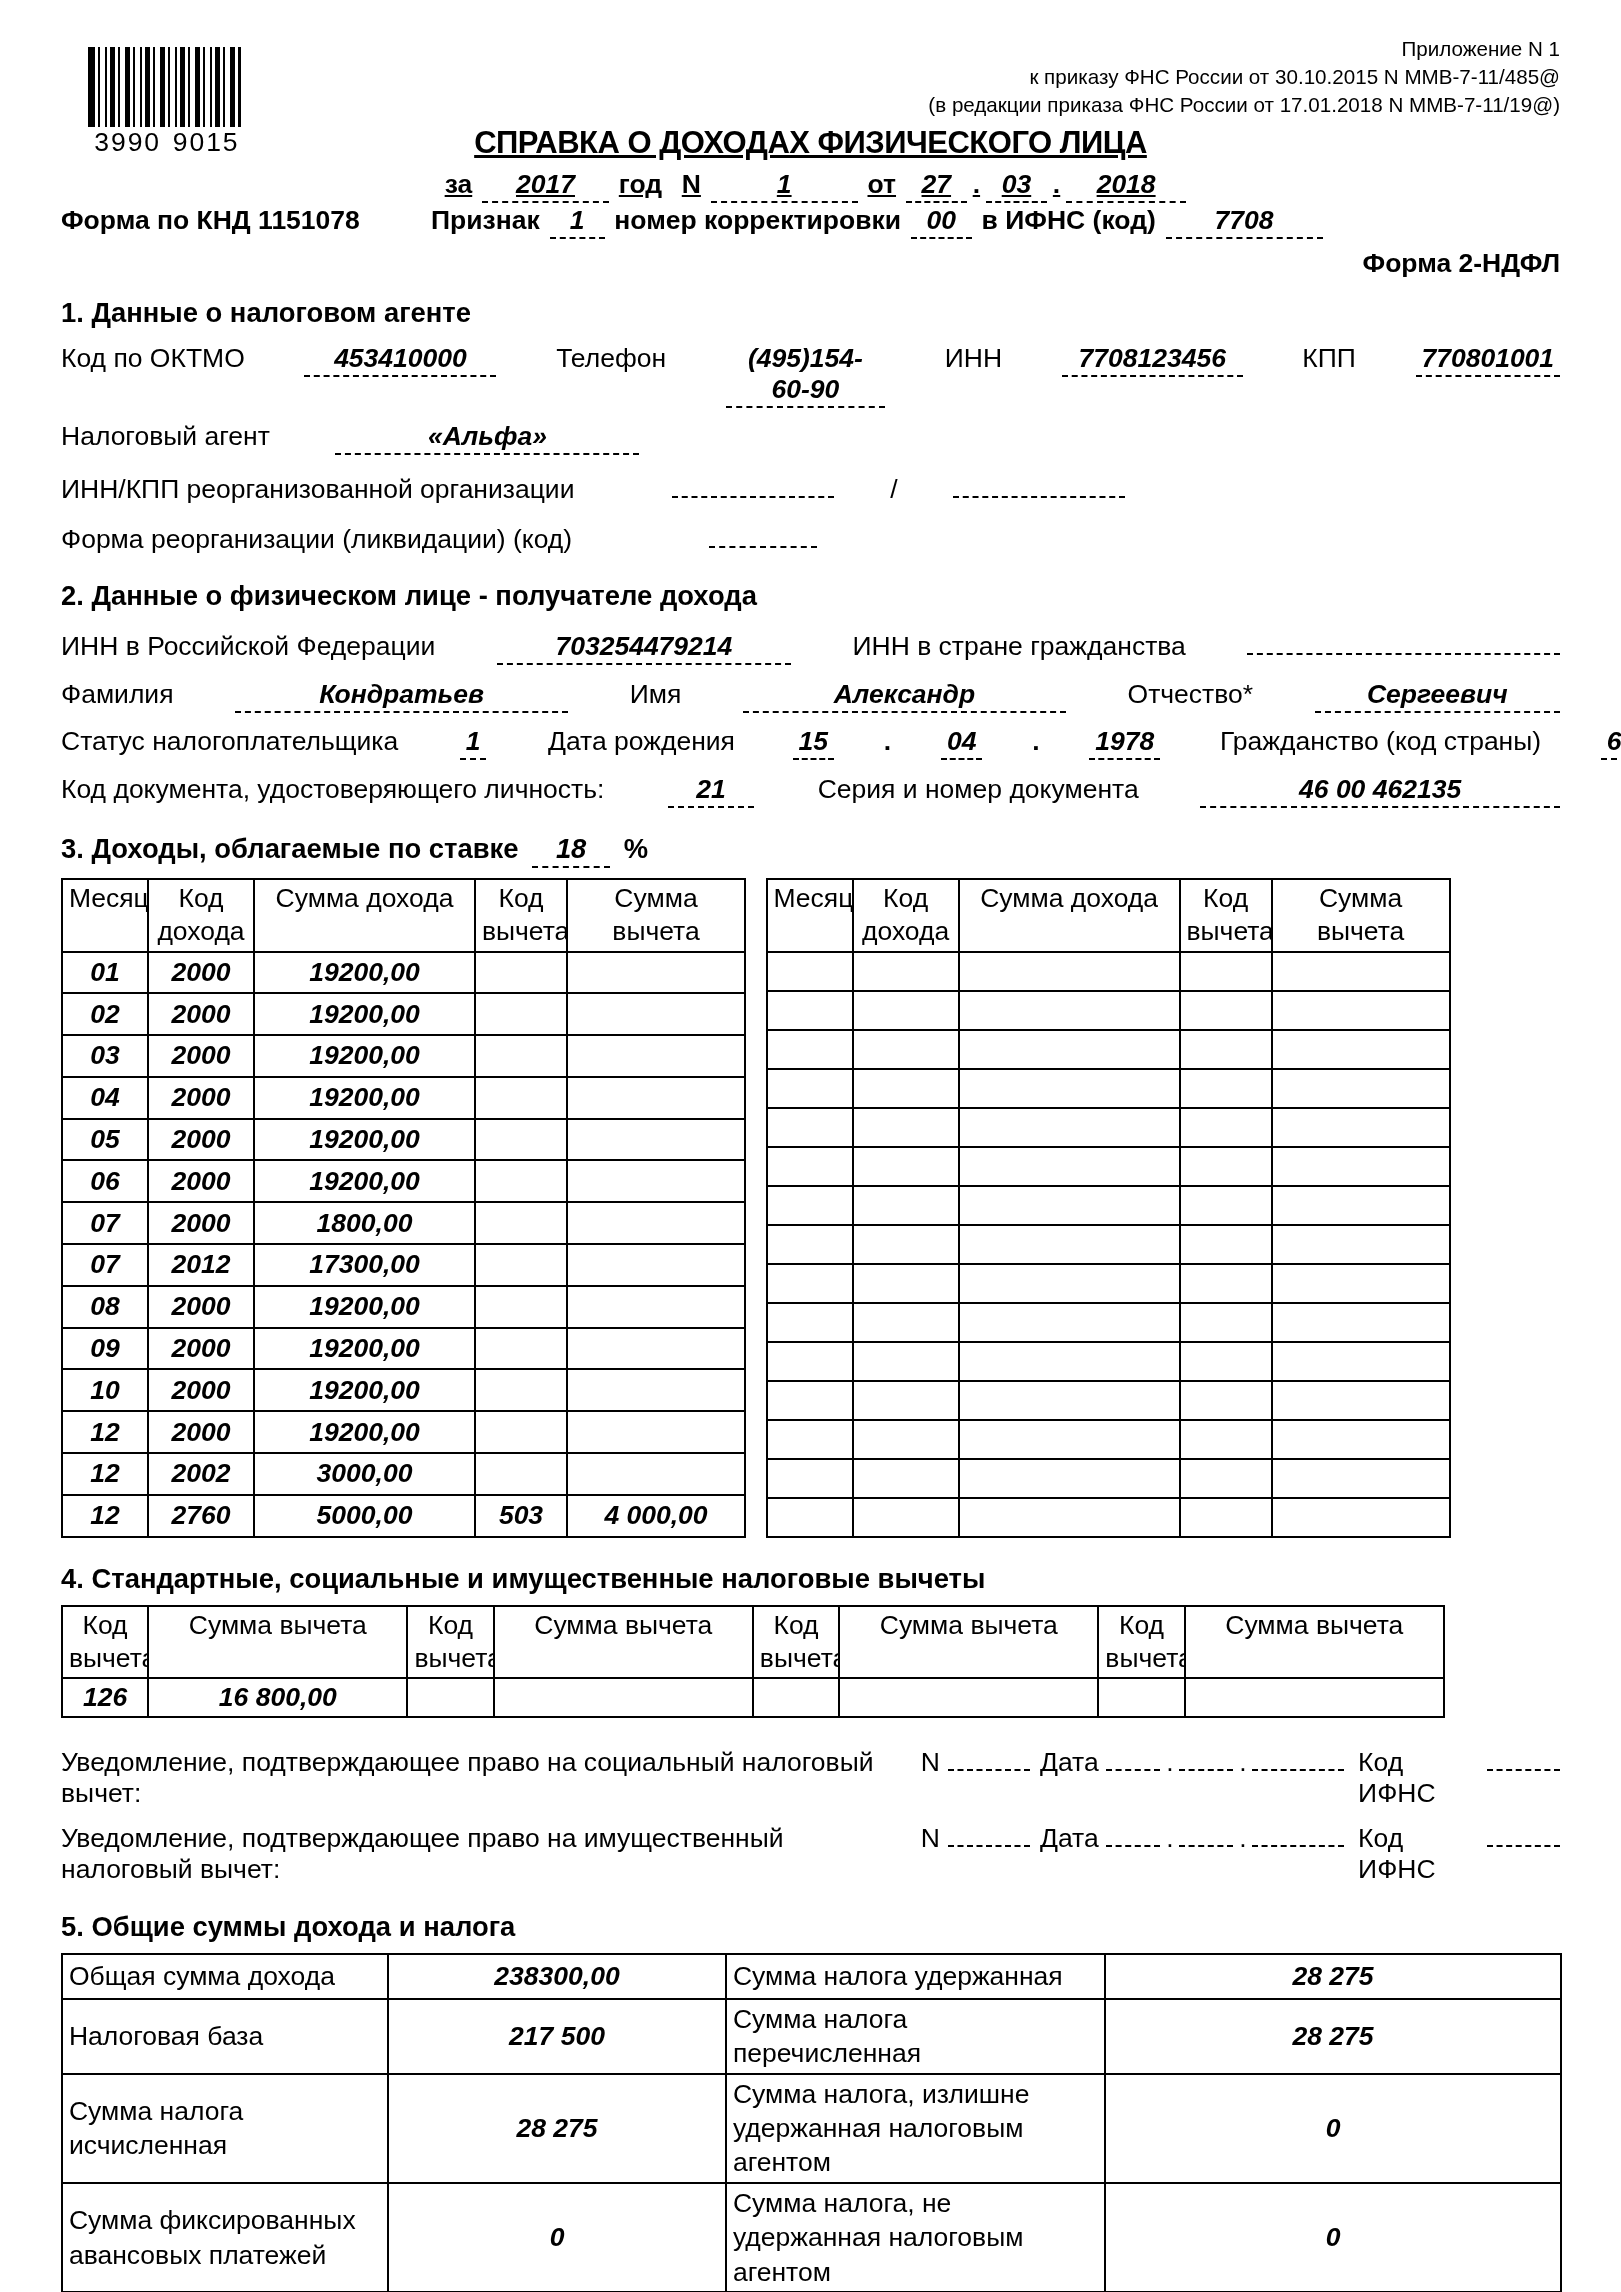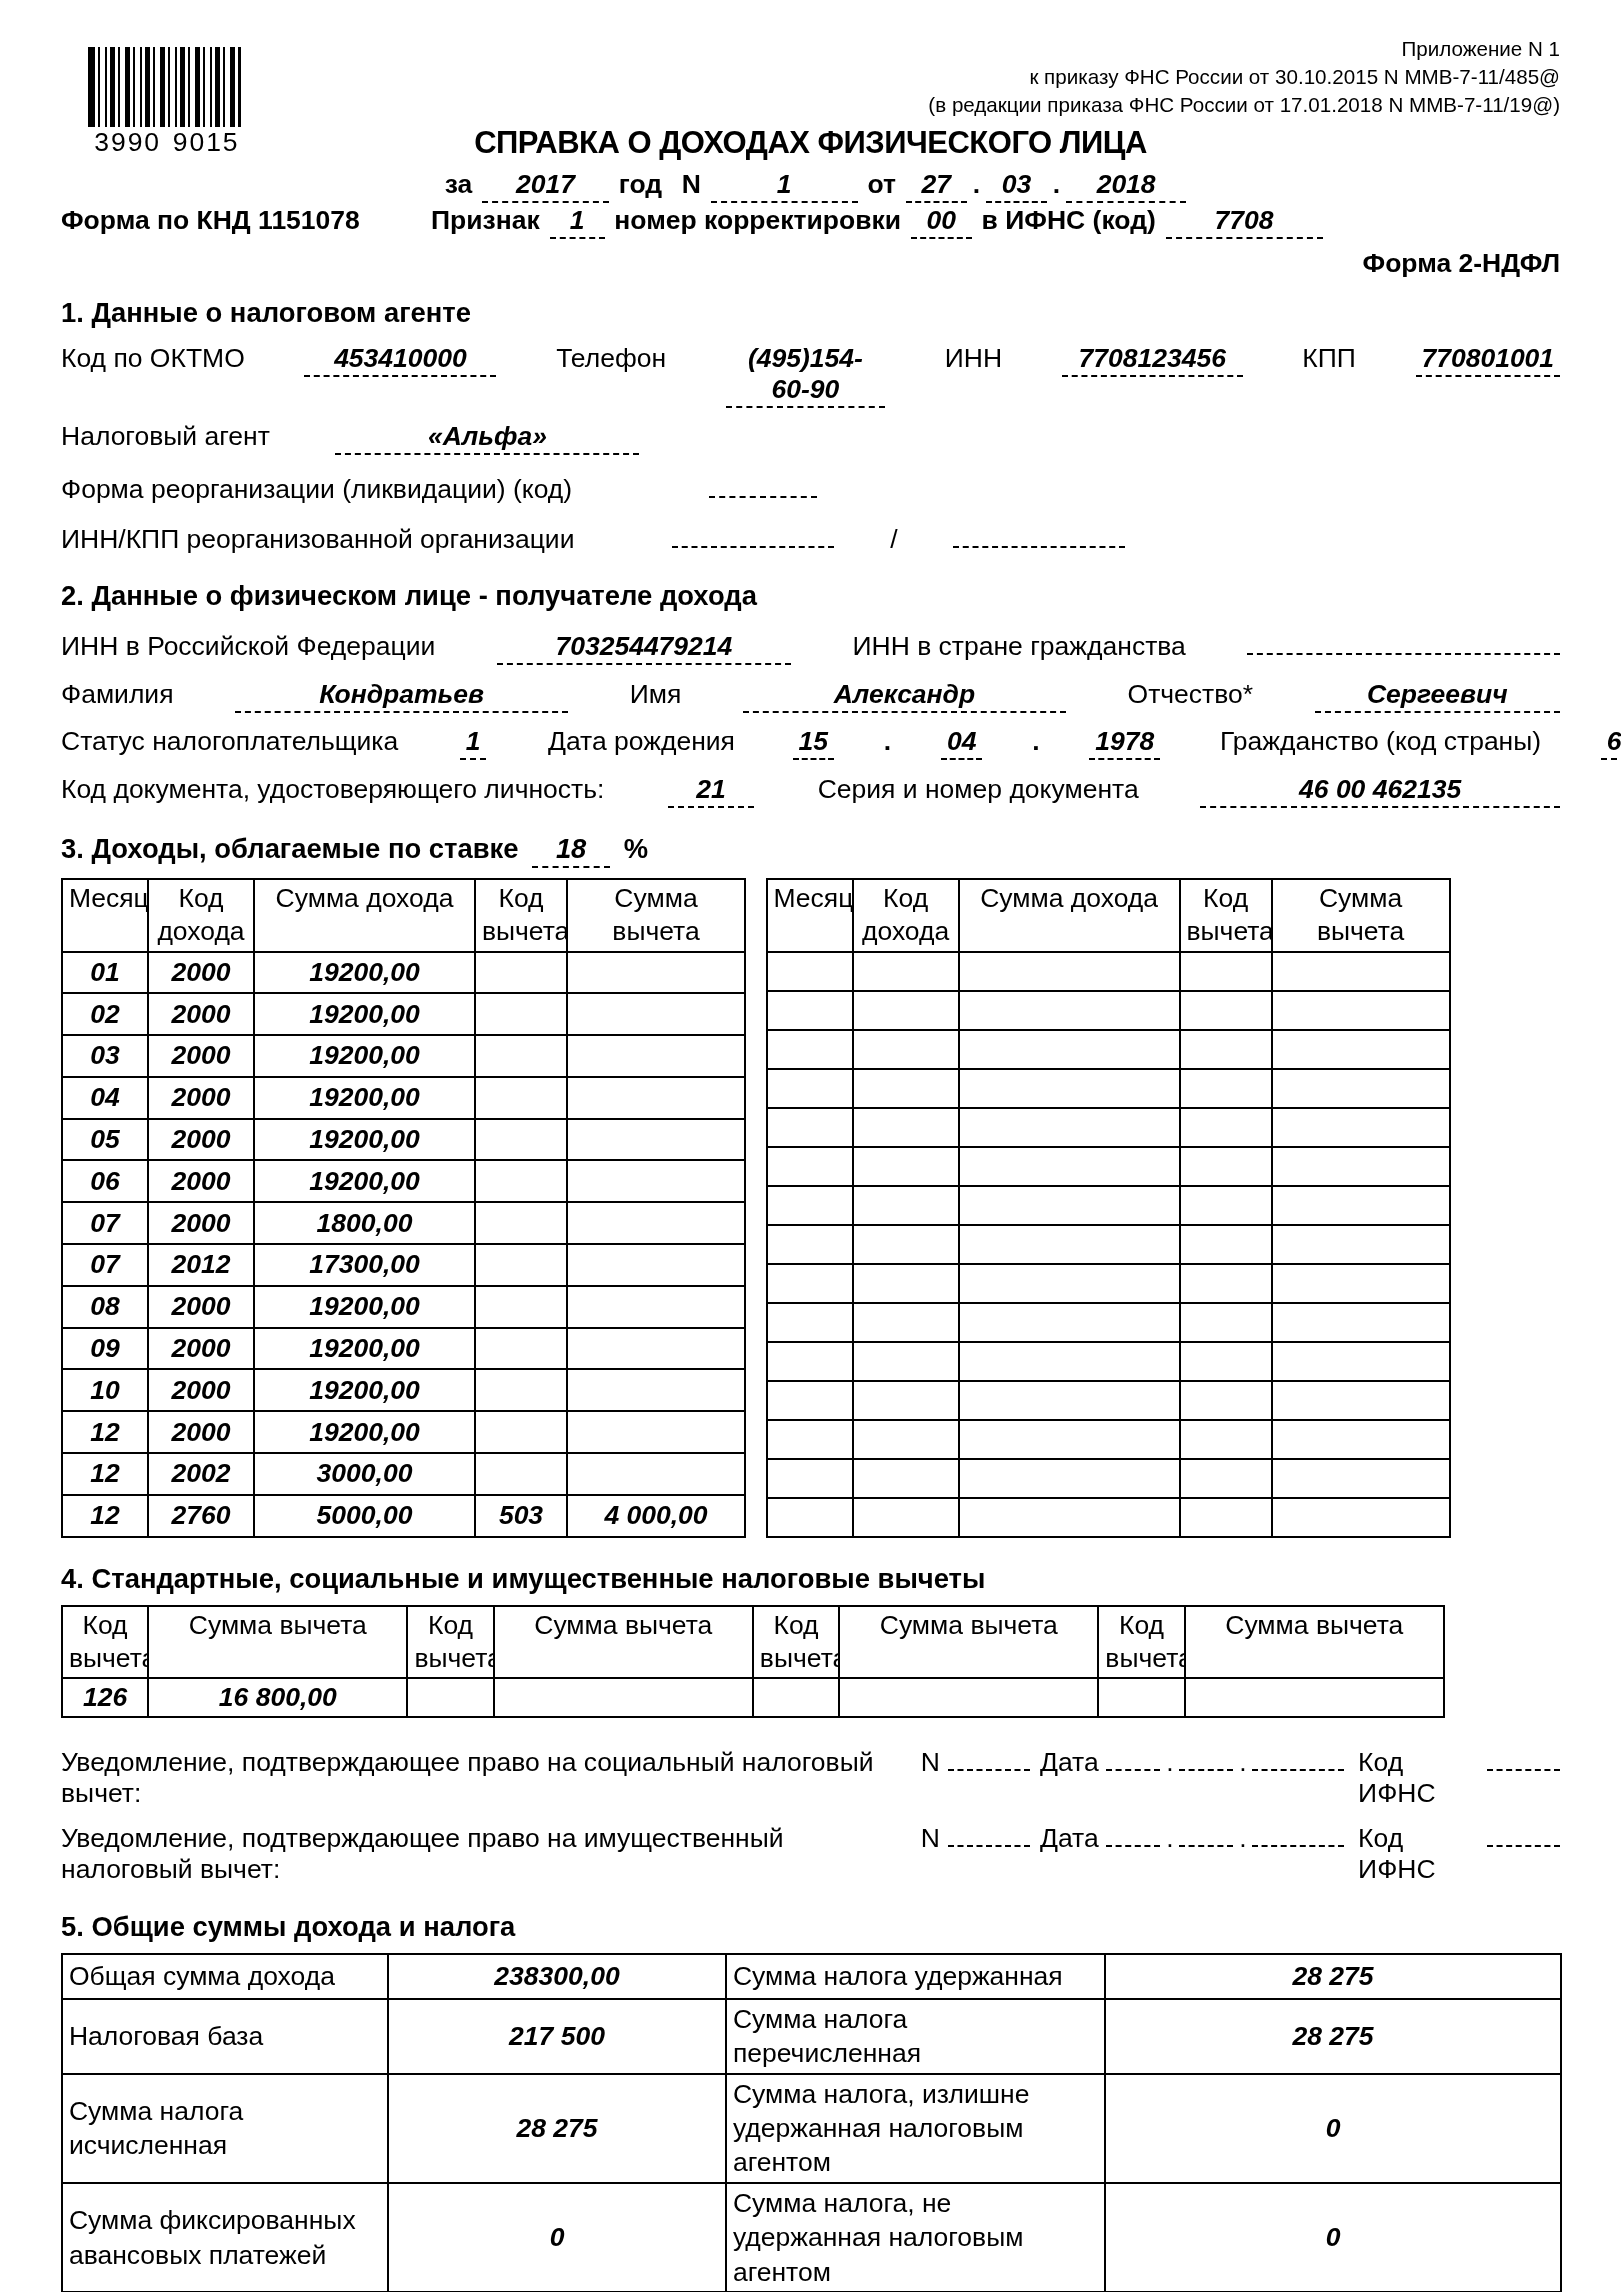--- a/index.html
+++ b/index.html
@@ -15,21 +15,21 @@
   .barcode-bars{
     height:84px;width:149px;
     background:repeating-linear-gradient(90deg,
       #000 0 4.9px,#fff 4.9px 7.8px,#000 7.8px 9.8px,#fff 9.8px 14.7px,
       #000 14.7px 16.7px,#fff 16.7px 19.6px,#000 19.6px 25.5px,#fff 25.5px 28px,
       #000 28px 30px,#fff 30px 35px);
     border-left:2px solid #000;border-right:2px solid #000;
   }
   .barcode-digits{display:flex;justify-content:space-around;font-size:26.5px;letter-spacing:2px;margin-top:-3.9px;background:#fff;}
   .appendix{font-size:20.6px;text-align:right;line-height:1.35;padding-top:2px;}
-  .title-block{text-align:center;margin-top:-33px;}
+  .title-block{text-align:center;margin-top:-33px;text-decoration:underline;}
   .doc-title{font-weight:bold;font-size:31px;letter-spacing:-0.5px;}
   .center-line{display:flex;justify-content:center;align-items:baseline;margin-top:7.8px;font-weight:bold;}
   .center-line .lbl{margin:0 9.8px;}
   .knd-row{display:flex;align-items:baseline;margin-top:2px;}
   .knd{width:370px;font-weight:bold;}
   .priznak-line{display:flex;align-items:baseline;font-weight:bold;}
   .priznak-line .lbl{margin:0 9.8px;}
   .form-name{text-align:right;font-weight:bold;margin-top:9.8px;}
   
   .sec-title{font-weight:bold;font-size:27.4px;margin:25.5px 0 9.8px 0;}
@@ -124,28 +124,28 @@
     <span class="lbl">ИНН</span>
     <span class="val" style="width:240px;margin:0 15.7px">7708123456</span>
     <span class="lbl">КПП</span>
     <span class="val grow" style="margin-left:15.7px">770801001</span>
   </div>
   <div class="line">
     <span class="lbl">Налоговый агент</span>
     <span class="val" style="width:304px;margin-left:21.6px">«Альфа»</span>
   </div>
   <div class="line">
-    <span class="lbl">Форма реорганизации (ликвидации) (код)</span>
-    <span class="blank" style="width:108px;margin-left:93px"></span>
-  </div>
-  <div class="line">
     <span class="lbl">ИНН/КПП реорганизованной организации</span>
     <span class="blank" style="width:162px;margin-left:54px"></span>
     <span class="dot" style="font-weight:normal;margin:0 11.8px">/</span>
     <span class="blank" style="width:172px"></span>
+  </div>
+  <div class="line">
+    <span class="lbl">Форма реорганизации (ликвидации) (код)</span>
+    <span class="blank" style="width:108px;margin-left:93px"></span>
   </div>
 
   <div class="sec-title">2. Данные о физическом лице - получателе дохода</div>
   <div class="line">
     <span class="lbl">ИНН в Российской Федерации</span>
     <span class="val" style="width:294px;margin:0 17.6px">703254479214</span>
     <span class="lbl">ИНН в стране гражданства</span>
     <span class="blank grow" style="margin-left:17.6px"></span>
   </div>
   <div class="line">

